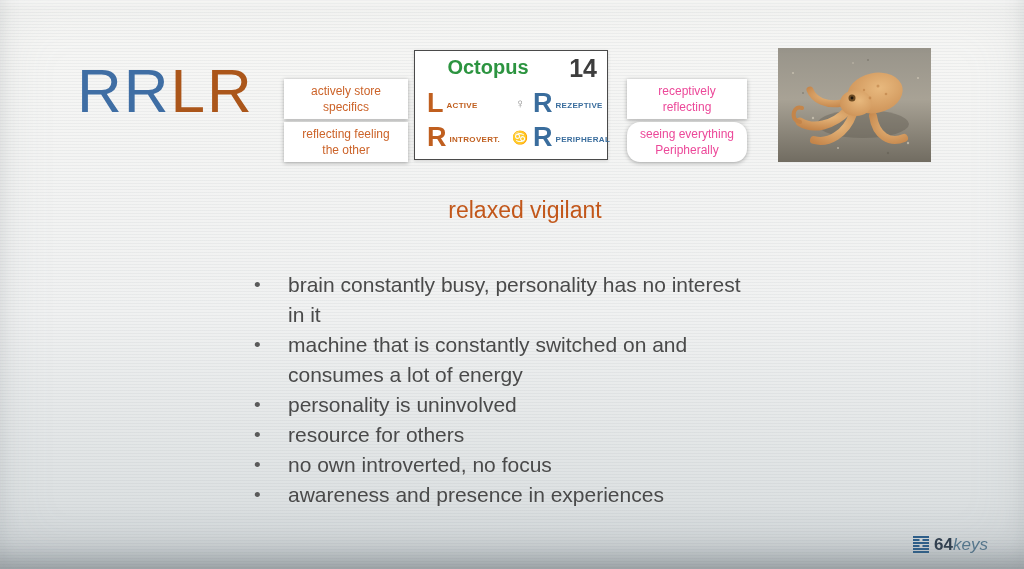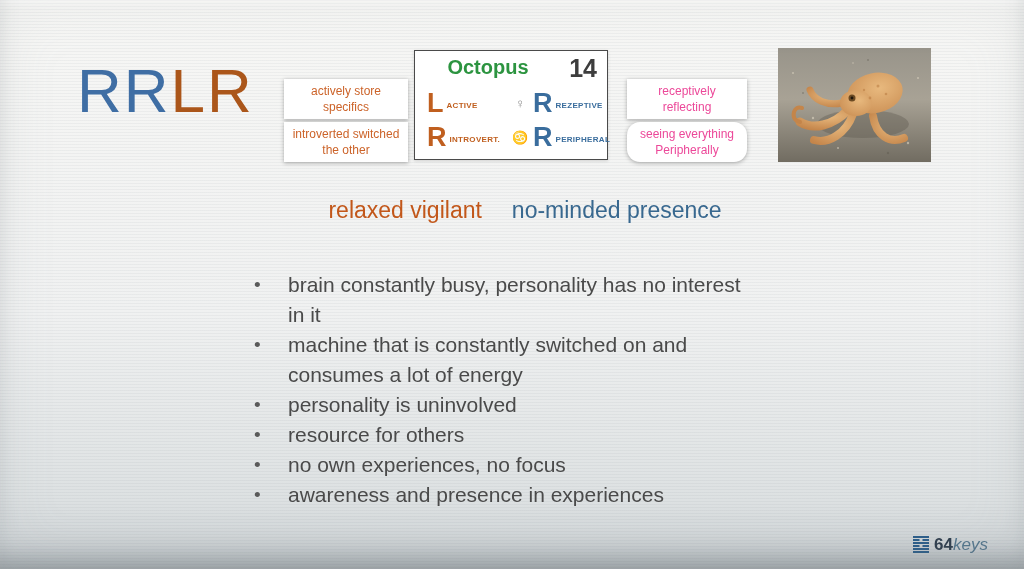--- a/index.html
+++ b/index.html
@@ -109,21 +109,21 @@
 </style>
 </head>
 <body>
 
 <div class="slide">
 
   <h1 class="title"><span class="t-blue">RR</span><span class="t-orange">LR</span></h1>
 
   <div class="note orange n1">actively store
 specifics</div>
-  <div class="note orange n2">introverted switched
+  <div class="note orange n2">reflecting feeling
 the other</div>
 
   <div class="type-card">
     <div class="card-header">
       <span class="card-title">Octopus</span>
       <span class="card-number">14</span>
     </div>
     <div class="card-row">
       <span class="pair">
         <span class="big orange-c">L</span>
@@ -196,29 +196,28 @@
         <circle cx="100" cy="38" r="1.5"></circle>
           <circle cx="108" cy="46" r="1.3"></circle>
         <circle cx="92" cy="50" r="1.4"></circle>
           <circle cx="86" cy="42" r="1.2"></circle>
       </g>
     </svg>
   </div>
 
   <div class="subtitle">
     <span class="sub-orange">relaxed vigilant</span>
-    <span class="sub-blue">no-minded presence</span>
   </div>
 
   <ul class="bullets">
     <li>brain constantly busy, personality has no interest in it</li>
     <li>machine that is constantly switched on and consumes a lot of energy</li>
     <li>personality is uninvolved</li>
     <li>resource for others</li>
-    <li>no own experiences, no focus</li>
+    <li>no own introverted, no focus</li>
     <li>awareness and presence in experiences</li>
   </ul>
 
   <div class="logo">
     <svg width="16" height="17" viewBox="0 0 16 17">
       <g fill="#2d5f8c">
         <rect y="0" width="16" height="2"></rect>
         <rect y="3" width="6.5" height="2"></rect>
           <rect x="9.5" y="3" width="6.5" height="2"></rect>
         <rect y="6" width="16" height="2"></rect>

